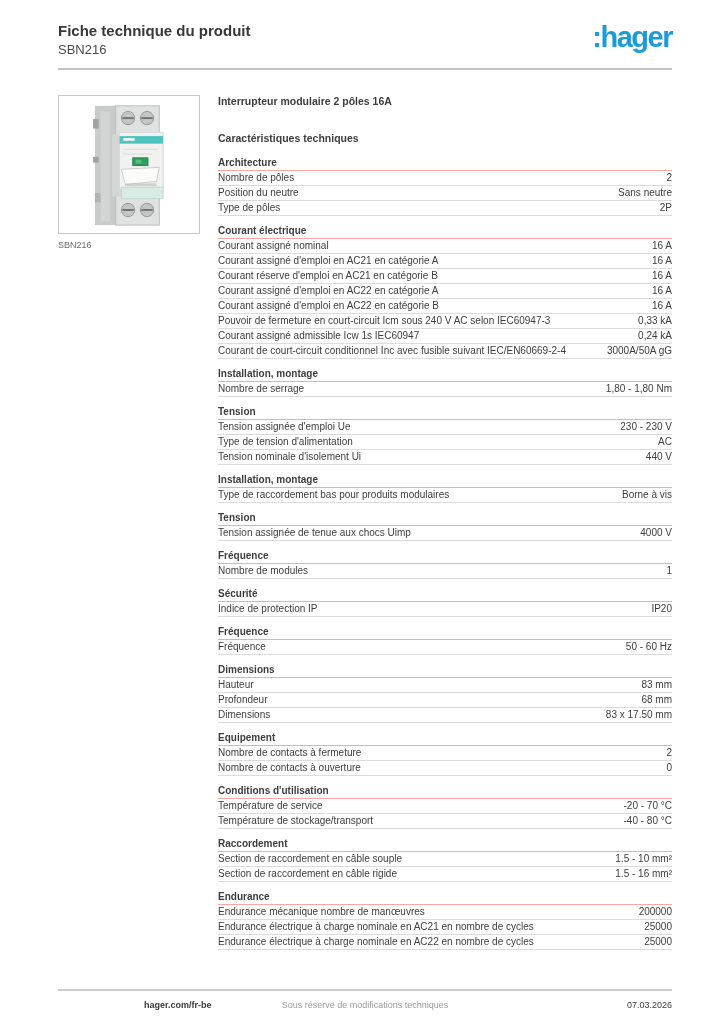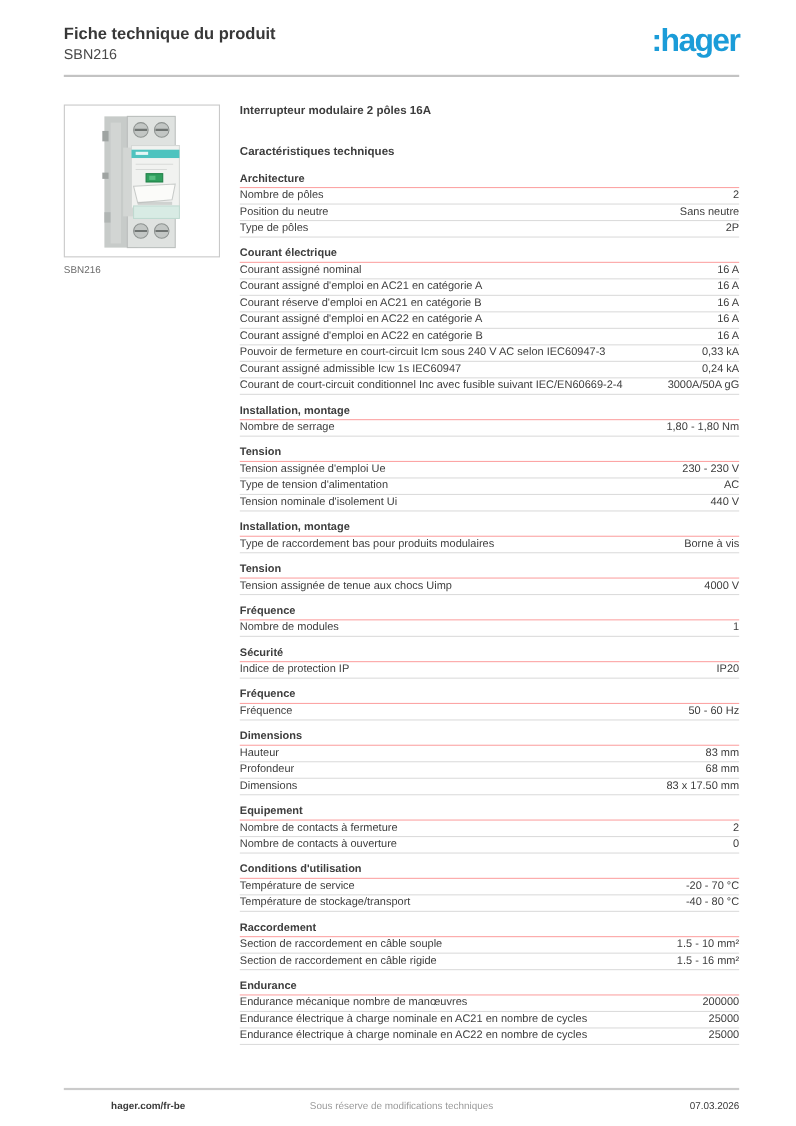--- a/index.html
+++ b/index.html
@@ -46,21 +46,21 @@
     font-size:10px; line-height:14px;
     border-bottom:1px solid #dcdcdc;
   }
   .row .label { text-align:left; }
   .row .value { text-align:right; white-space:nowrap; padding-left:10px; }
 
   
   footer { position:absolute; left:58px; right:52px; bottom:14px; }
   .footer-rule { height:2px; background:#cbcbcb; margin-bottom:9px; }
   .footer-row { display:flex; align-items:baseline; font-size:9px; }
-  .footer-left  { flex:1; font-weight:bold; color:#3a3a3a; text-align:center; }
+  .footer-left  { flex:1; font-weight:bold; color:#3a3a3a; text-align:right; }
   .footer-center{ flex:2; color:#9a9a9a; text-align:center; }
   .footer-right { flex:1; font-weight:normal; color:#3a3a3a; text-align:right; }
 </style>
 </head>
 <body>
 
 <div class="page">
 
   <div class="hdr">
     <div class="hdr-title">Fiche technique du produit</div>

